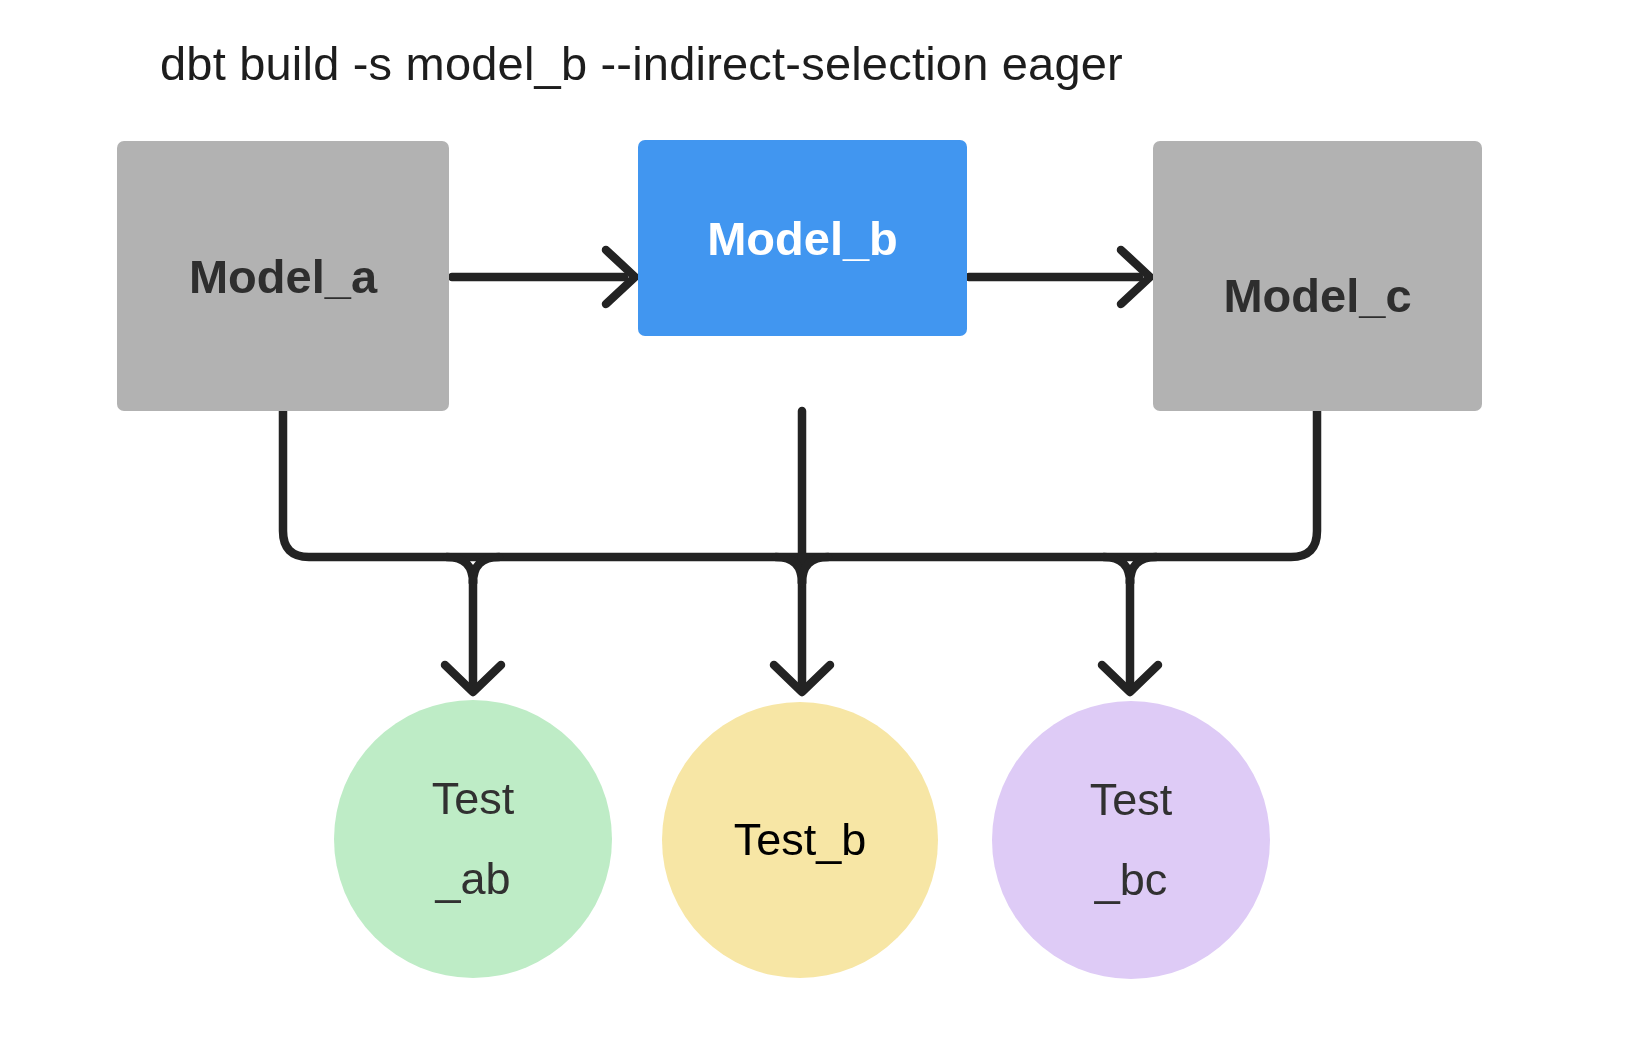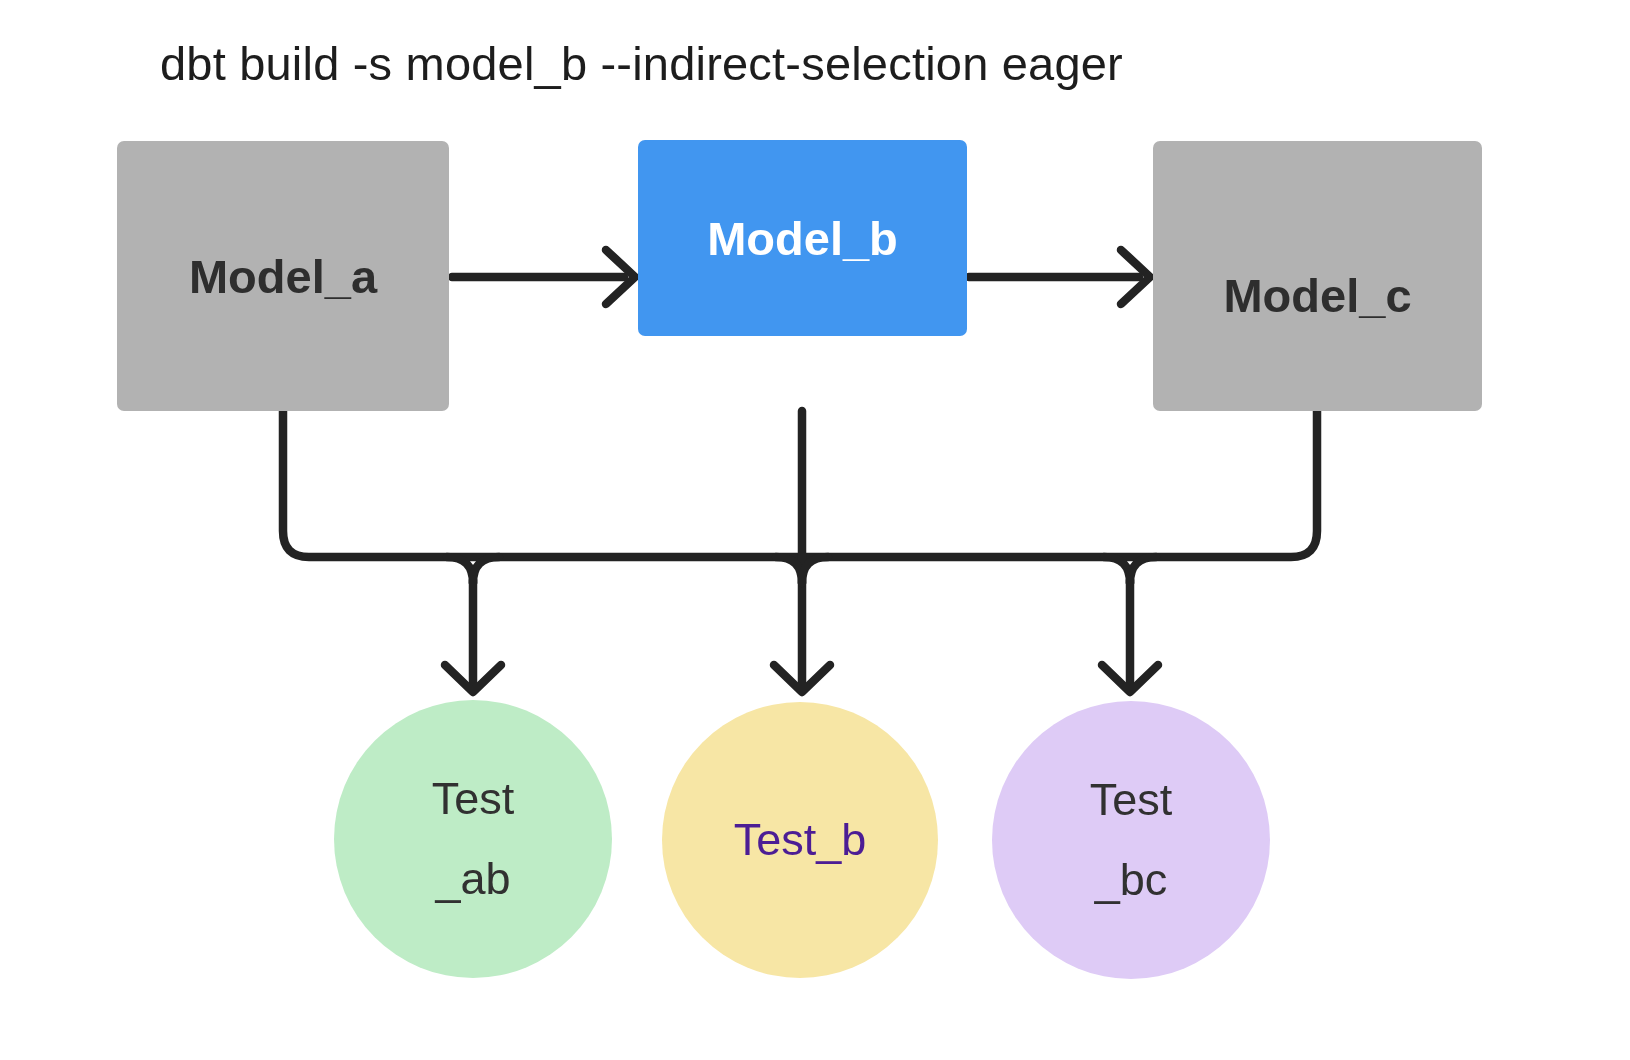--- a/index.html
+++ b/index.html
@@ -105,21 +105,21 @@
   </div>
 
   <div class="node test test-ab" style="background-color: rgb(190, 236, 198);">
     <div style="color: rgb(49, 49, 49);">
       <div>Test</div>
       <div>_ab</div>
     </div>
   </div>
 
   <div class="node test test-b" style="background-color: rgb(247, 230, 165);">
-    <div style="color: #4c1d95; text-align: center;">
+    <div style="color: #000000; text-align: center;">
       <div>Test_b</div>
     </div>
   </div>
 
   <div class="node test test-bc" style="background-color: rgb(222, 203, 246);">
     <div style="color: rgb(49, 49, 49);">
       <div>Test</div>
       <div>_bc</div>
     </div>
   </div>

